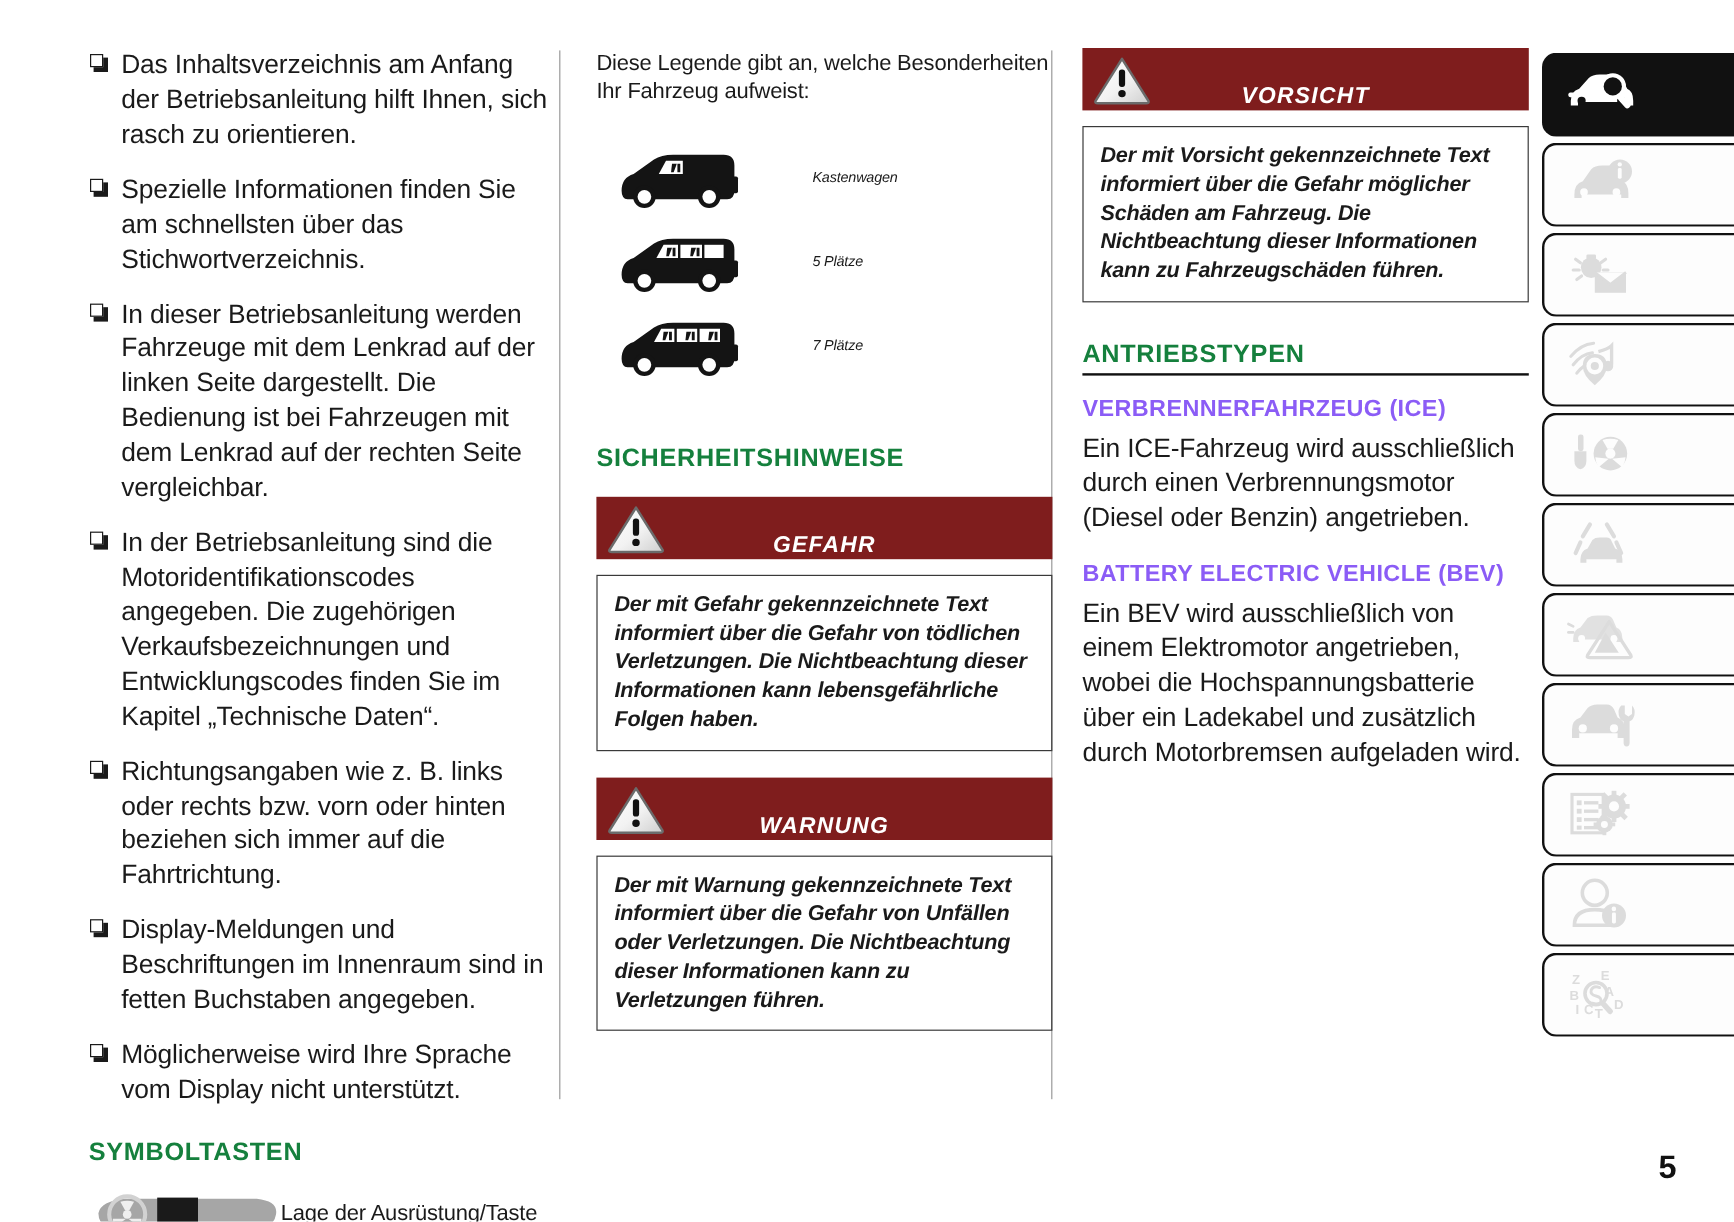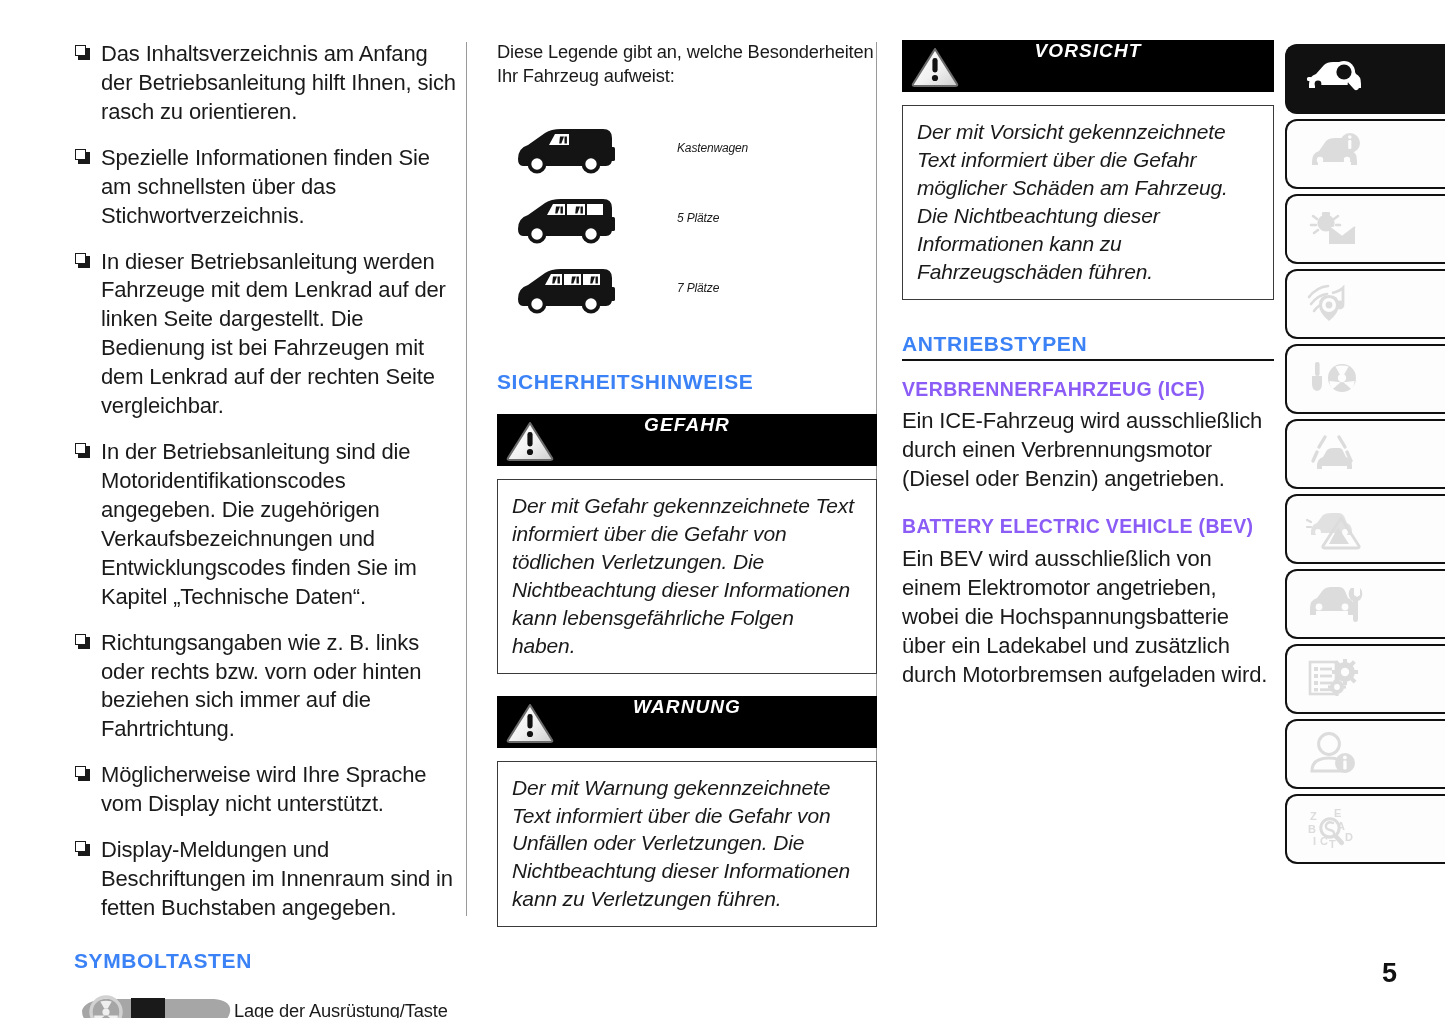--- a/index.html
+++ b/index.html
@@ -83,21 +83,21 @@
   }
 
   
   h2.sect {
     font-size: 21px;
     font-weight: 900;
     letter-spacing: 0.6px;
     margin: 0;
     text-transform: uppercase;
     font-stretch: condensed;
-    color: #3b82f6;
+    color: #15803d;
   }
   h2.sect.rule {
     border-bottom: 2.5px solid #111;
     padding-bottom: 3px;
   }
   h3.sub {
     font-size: 19.5px;
     font-weight: 900;
     letter-spacing: 0.35px;
     margin: 0;
@@ -136,47 +136,48 @@
     line-height: 1.315;
     letter-spacing: -0.15px;
     font-style: italic;
   }
 
   
   .callout { margin-top: 20px; }
   .callout-header {
     position: relative;
     height: 52px;
-    background: #000000;
+    background: #7f1d1d;
     display: flex;
-    align-items: flex-start;
+    align-items: flex-end;
     justify-content: center;
   }
   .callout-header .tri {
     position: absolute;
     left: 8px;
     top: 6px;
   }
   .callout-title {
     font-size: 19px;
     font-weight: 700;
     font-style: italic;
     letter-spacing: 1.1px;
     color: #ffffff;
   }
   .callout-body {
     border: 1.6px solid #3a3a3a;
     border-top: none;
     margin-top: 13px;
     padding: 12px 14px 13px 14px;
     font-style: italic;
-    font-size: 21px;
+    font-size: 18px;
     line-height: 1.33;
     letter-spacing: -0.15px;
     border-top: 1.6px solid #3a3a3a;
+    font-weight: bold;
   }
 
   
   .symbolkeys {
     display: flex;
     margin-top: 22px;
   }
   .symbolkeys-icons { width: 196px; }
   .symbolkeys-text {
     font-size: 18.3px;
@@ -248,25 +249,25 @@
             <span class="sq-shadow"></span>
             <span class="sq-front"></span>
           </span><span>In der Betriebsanleitung sind die Motoridentifikationscodes angegeben. Die zugehörigen Verkaufsbezeichnungen und Entwicklungscodes finden Sie im Kapitel „Technische Daten“.</span></li>
         <li><span class="bullet-mark">
             <span class="sq-shadow"></span>
             <span class="sq-front"></span>
           </span><span>Richtungsangaben wie z. B. links oder rechts bzw. vorn oder hinten beziehen sich immer auf die Fahrtrichtung.</span></li>
         <li><span class="bullet-mark">
             <span class="sq-shadow"></span>
             <span class="sq-front"></span>
-          </span><span>Möglicherweise wird Ihre Sprache vom Display nicht unterstützt.</span></li>
+          </span><span>Display-Meldungen und Beschriftungen im Innenraum sind in fetten Buchstaben angegeben.</span></li>
         <li><span class="bullet-mark">
             <span class="sq-shadow"></span>
             <span class="sq-front"></span>
-          </span><span>Display-Meldungen und Beschriftungen im Innenraum sind in fetten Buchstaben angegeben.</span></li>
+          </span><span>Möglicherweise wird Ihre Sprache vom Display nicht unterstützt.</span></li>
       </ul>
 
     <h2 class="sect" style="margin-top:26px;">SYMBOLTASTEN</h2>
 
     <div class="symbolkeys">
       <div class="symbolkeys-icons">
 
         
         <svg width="160" height="58" viewBox="0 0 160 58">
           <path d="M8 16 Q10 6 30 4 L140 4 Q158 6 156 17 Q154 29 136 31 L26 31 Q8 29 8 16 Z" fill="#a6a6a6"></path>

